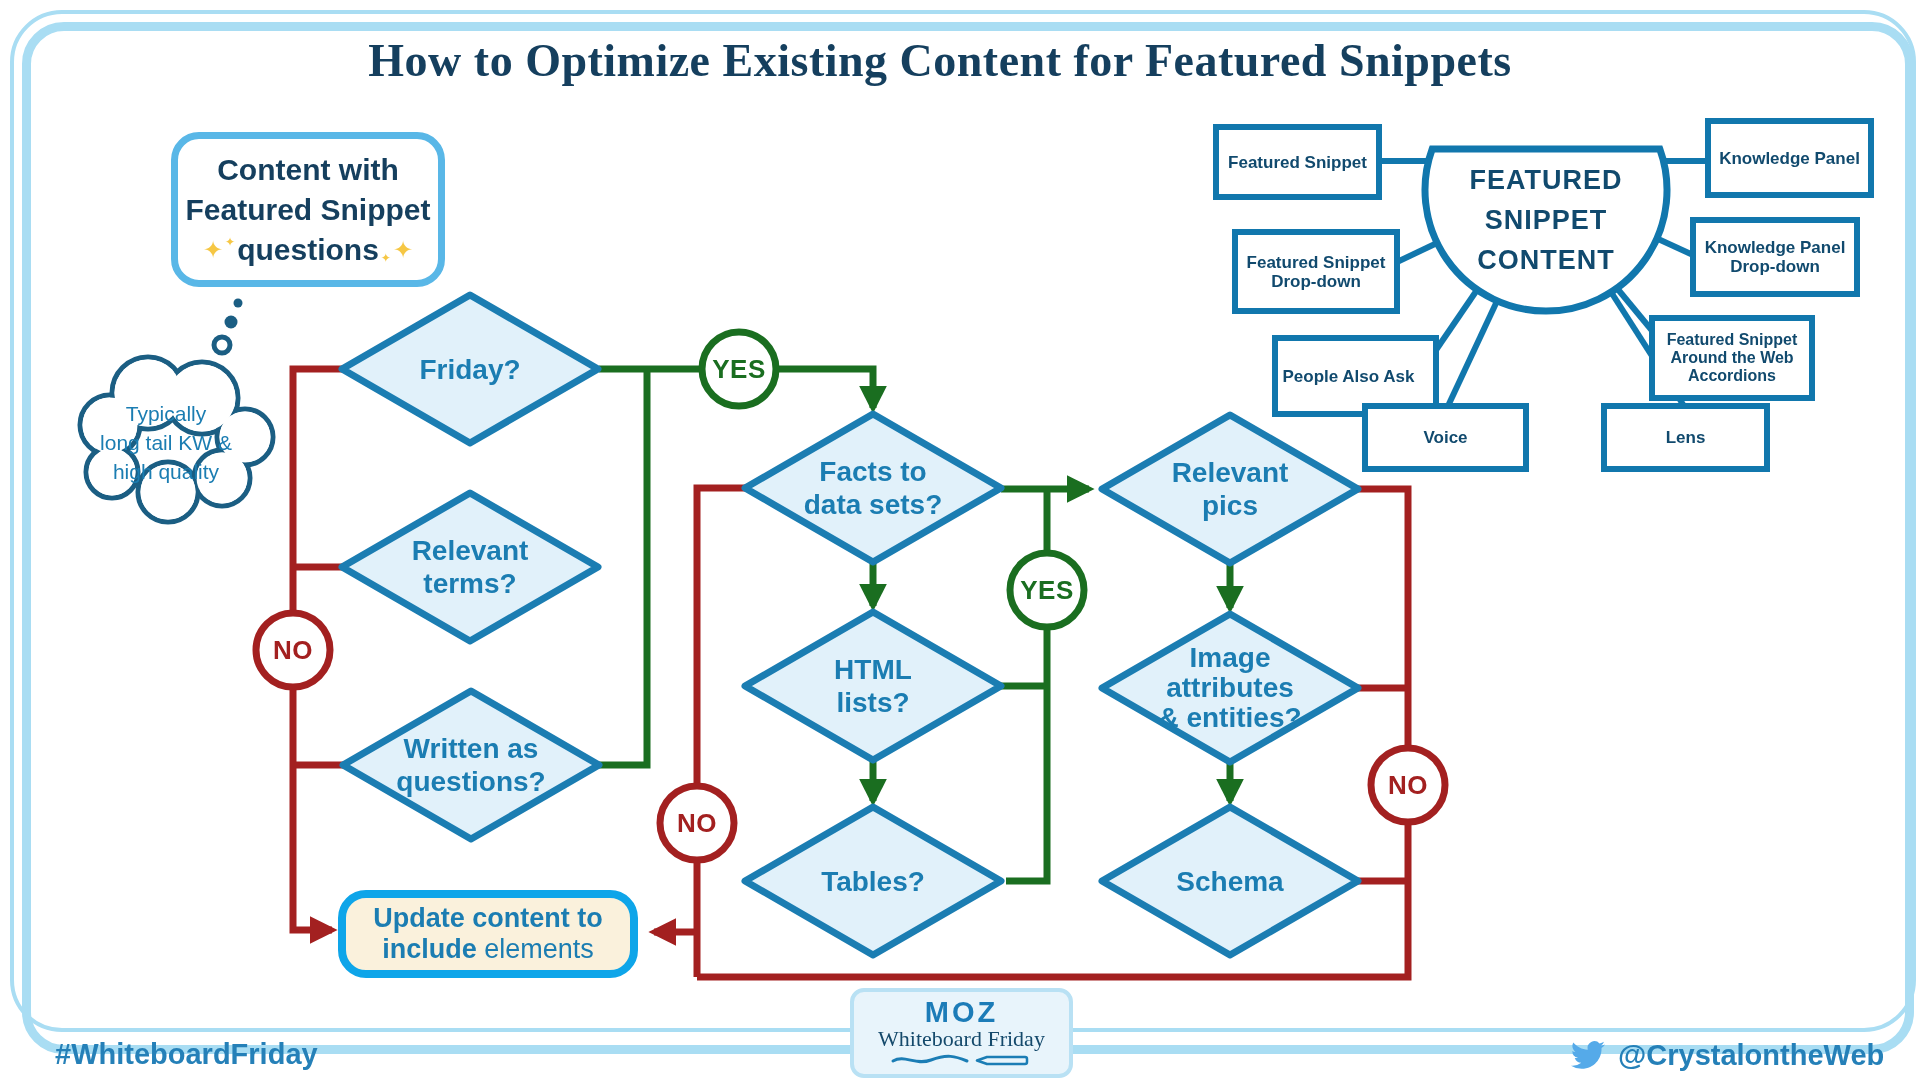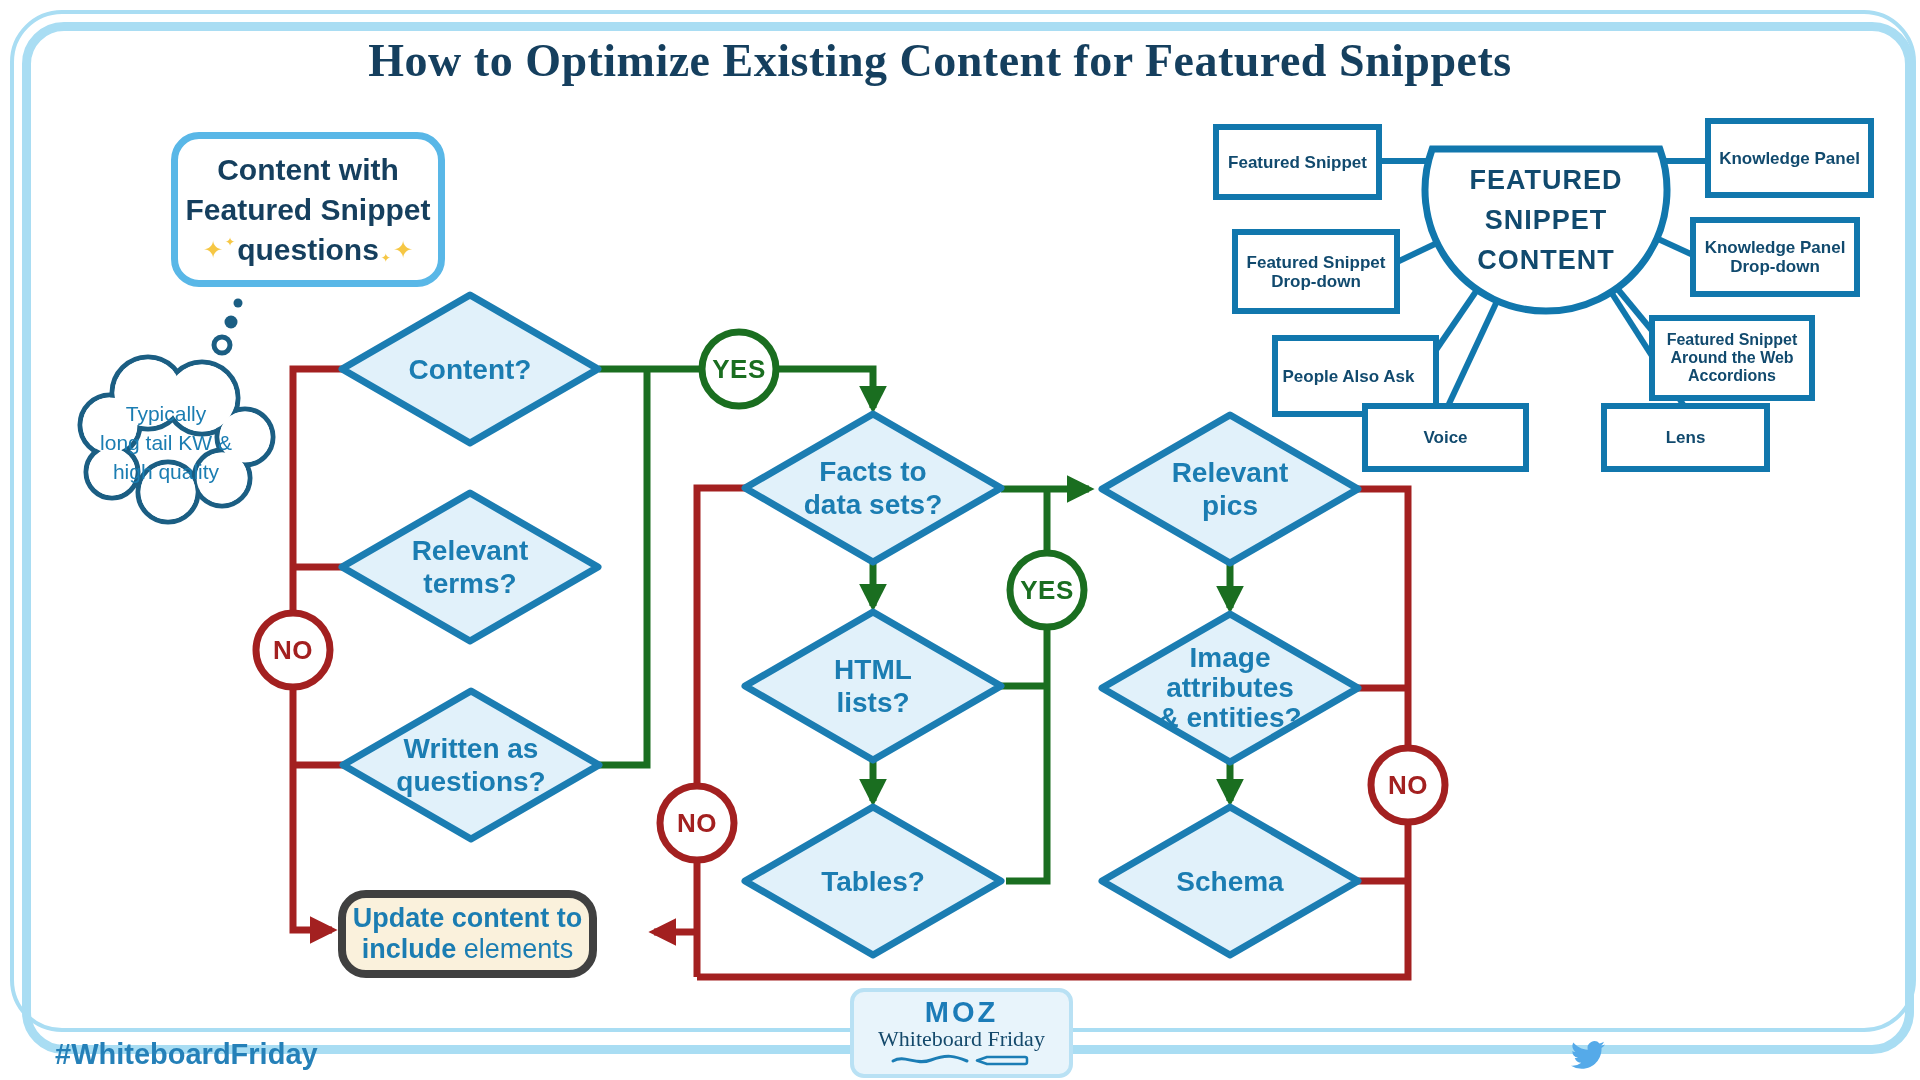--- a/index.html
+++ b/index.html
@@ -41,22 +41,22 @@
     width:256px;height:148px;display:flex;flex-direction:column;align-items:center;justify-content:center;
     font-weight:700;font-size:28px;line-height:33px;color:#1b7db2;text-align:center;
   }
   
   .clabel{width:74px;height:74px;display:flex;align-items:center;justify-content:center;
     font-weight:800;font-size:26px;letter-spacing:.5px;}
   .clabel.yes{color:#1a6e20;}
   .clabel.no{color:#a32020;}
   
   .update-box{
-    left:338px;top:890px;width:259px;height:88px;box-sizing:border-box;
-    background:#faf1dc;border:8px solid #404040;border-radius:28px;
+    left:338px;top:890px;width:300px;height:88px;box-sizing:border-box;
+    background:#faf1dc;border:8px solid #0ea5e9;border-radius:28px;
     display:flex;flex-direction:column;align-items:center;justify-content:center;
     font-size:27px;line-height:31px;color:#1b7db2;text-align:center;
   }
   .update-box .l1{font-weight:700;}
   .update-box .bold{font-weight:800;}
   .update-box .reg{font-weight:400;}
   
   .mm-label{
     display:flex;flex-direction:column;align-items:center;justify-content:center;
     font-weight:700;color:#114a6e;text-align:center;font-size:17px;line-height:19px;
@@ -202,21 +202,21 @@
   </div>
 </div>
 
 <div class="abs cloud-text">
   <div>Typically</div>
   <div>long tail KW &amp;</div>
   <div>high quality</div>
 </div>
 
 <div class="abs dlabel" style="left:342px;top:295px;">
-  <div>Content?</div>
+  <div>Friday?</div>
 </div>
 <div class="abs dlabel" style="left:342px;top:493px;">
   <div>Relevant</div>
   <div>terms?</div>
 </div>
 <div class="abs dlabel" style="left:343px;top:691px;">
   <div>Written as</div>
   <div>questions?</div>
 </div>
 <div class="abs dlabel" style="left:745px;top:414px;">
@@ -297,13 +297,14 @@
   <svg width="150" height="16" viewBox="0 0 150 16">
     <path d="M6,9 C 18,2 28,14 44,8 S 68,4 80,9" stroke="#1b7db5" stroke-width="3" fill="none" stroke-linecap="round"></path>
     <path d="M100,5 h38 a2,2 0 0 1 2,2 v3 a2,2 0 0 1 -2,2 h-38 l-10,-3.5 z" stroke="#1b7db5" stroke-width="2.5" fill="none" stroke-linejoin="round"></path>
   </svg>
 </div>
 
 <div class="abs twitter">
   <svg width="40" height="34" viewBox="0 0 24 24">
     <path fill="#55aae9" d="M23.953 4.57a10 10 0 0 1-2.825.775 4.958 4.958 0 0 0 2.163-2.723 9.99 9.99 0 0 1-3.127 1.195 4.92 4.92 0 0 0-8.384 4.482C7.69 8.095 4.067 6.13 1.64 3.162a4.822 4.822 0 0 0-.666 2.475c0 1.71.87 3.213 2.188 4.096a4.904 4.904 0 0 1-2.228-.616v.06a4.923 4.923 0 0 0 3.946 4.827 4.996 4.996 0 0 1-2.212.085 4.936 4.936 0 0 0 4.604 3.417 9.867 9.867 0 0 1-6.102 2.105c-.39 0-.779-.023-1.17-.067a13.995 13.995 0 0 0 7.557 2.209c9.053 0 13.998-7.496 13.998-13.985 0-.21 0-.42-.015-.63A9.935 9.935 0 0 0 24 4.59z"></path>
   </svg>
+  <span class="handle">@CrystalontheWeb</span>
 </div>
 
 </body></html>

